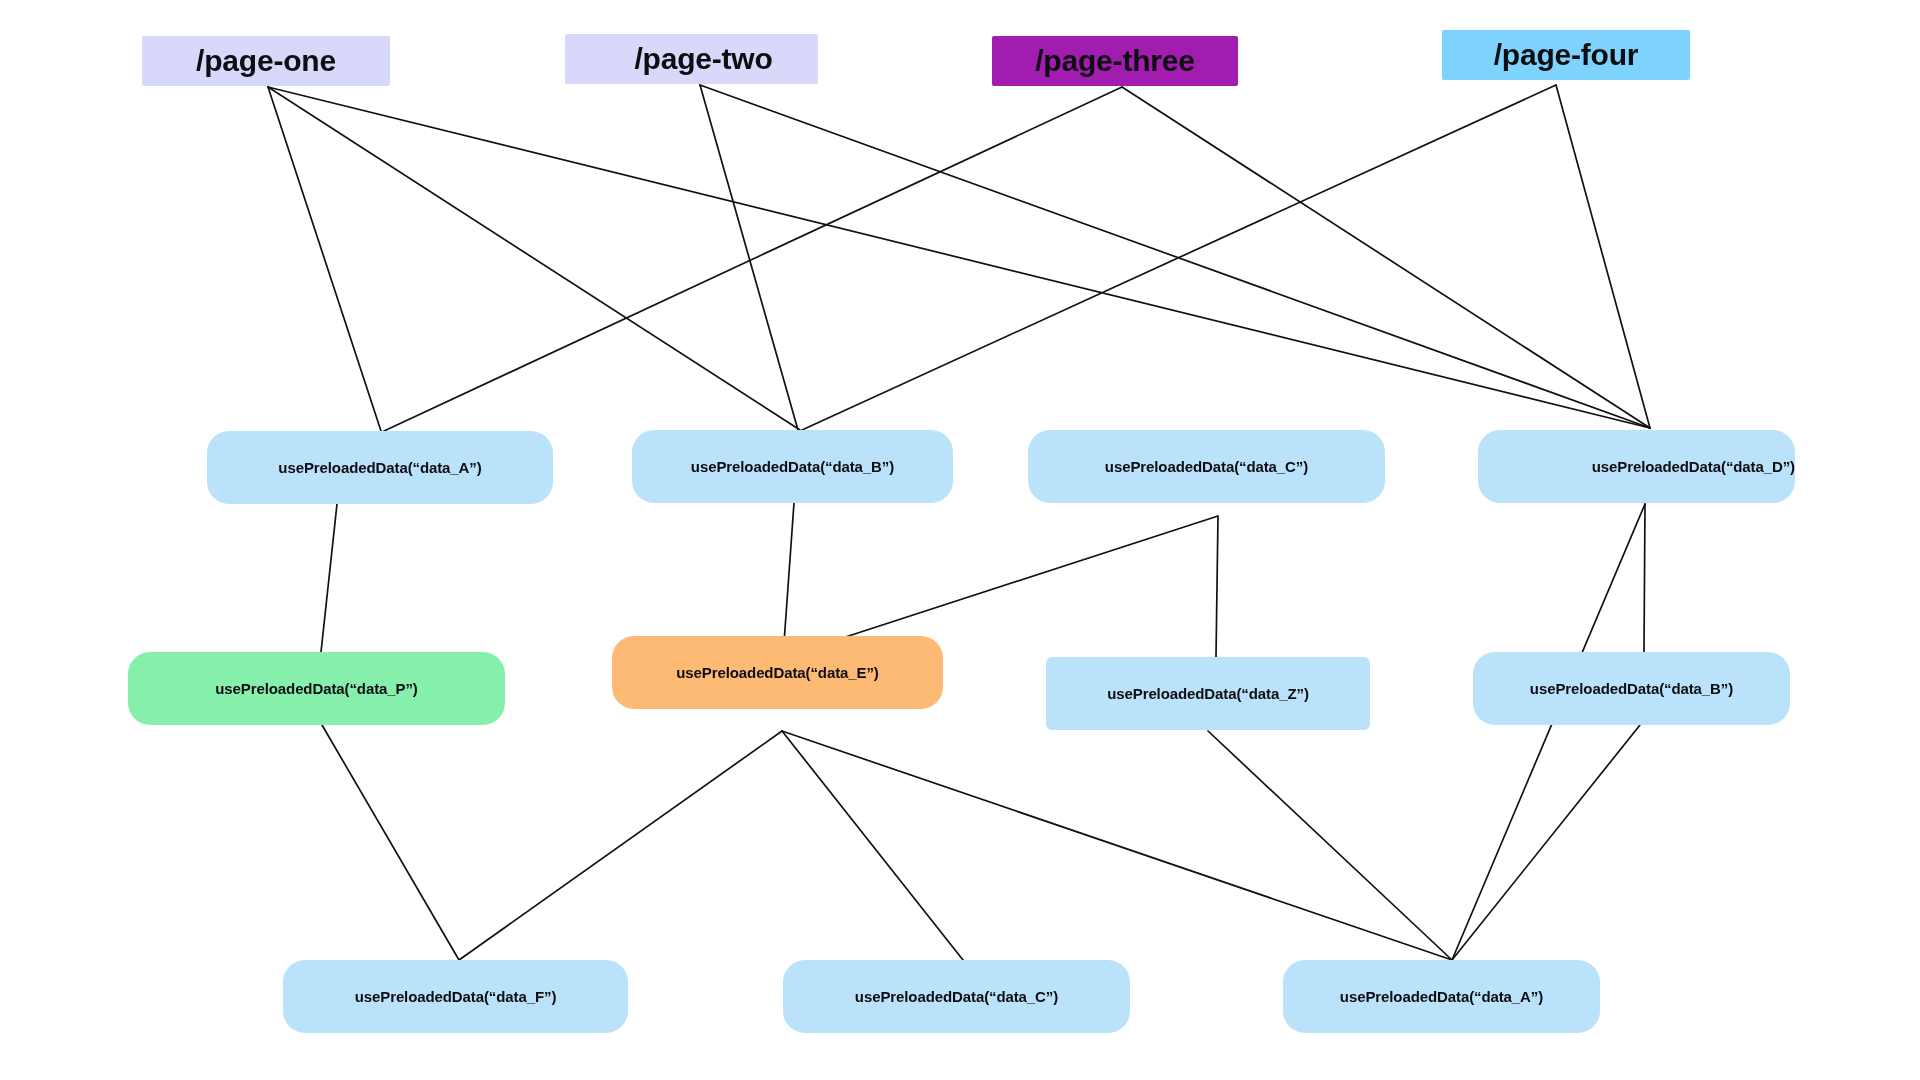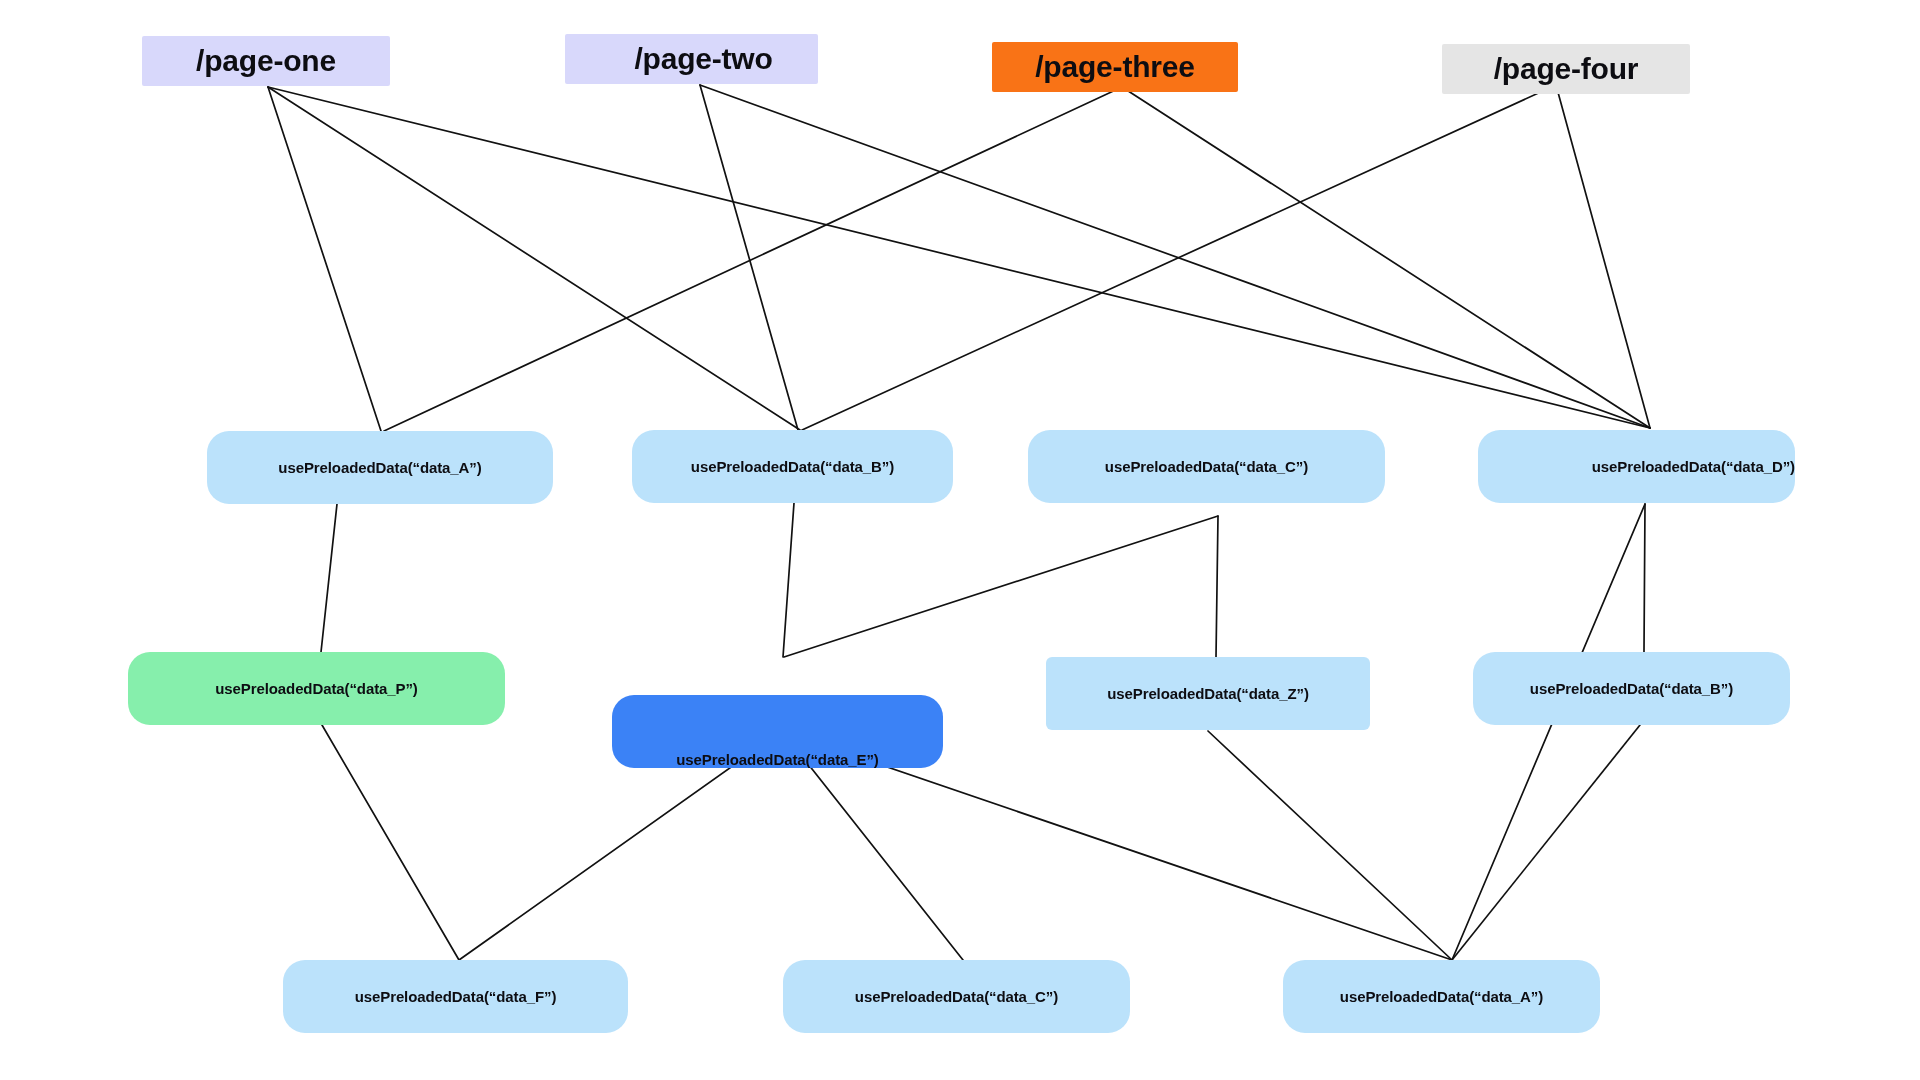--- a/index.html
+++ b/index.html
@@ -88,42 +88,42 @@
       <line class="edge" x1="1640" y1="725" x2="1452" y2="960" stroke="#111111"></line>
     </svg>
 
   <div id="node-layer">
       <div class="node page" style="left: 142px; top: 36px; width: 248px; height: 50px; background: rgb(216, 216, 251);">
         <span>/page-one</span>
       </div>
       <div class="node page" style="left: 565px; top: 34px; width: 253px; height: 50px; background: rgb(216, 216, 251); padding-left: 24px;">
         <span>/page-two</span>
       </div>
-      <div class="node page" style="left: 992px; top: 42px; width: 246px; height: 50px; background: #f97316; text-align: center;">
+      <div class="node page" style="left: 992px; top: 36px; width: 246px; height: 50px; background: #a21caf; text-align: center;">
         <span>/page-three</span>
       </div>
-      <div class="node page" style="left: 1442px; top: 44px; width: 248px; height: 50px; background: #e5e5e5;">
+      <div class="node page" style="left: 1442px; top: 30px; width: 248px; height: 50px; background: #7dd3fc;">
         <span>/page-four</span>
       </div>
       <div class="node hook" style="left: 207px; top: 431px; width: 346px; height: 73px; background: rgb(187, 226, 251);">
         <span>usePreloadedData(“data_A”)</span>
       </div>
       <div class="node hook" style="left: 632px; top: 430px; width: 321px; height: 73px; background: rgb(187, 226, 251);">
         <span>usePreloadedData(“data_B”)</span>
       </div>
       <div class="node hook" style="left: 1028px; top: 430px; width: 357px; height: 73px; background: rgb(187, 226, 251);">
         <span>usePreloadedData(“data_C”)</span>
       </div>
       <div class="node hook" style="left: 1478px; top: 430px; width: 317px; height: 73px; background: rgb(187, 226, 251); justify-content: flex-end;">
         <span>usePreloadedData(“data_D”)</span>
       </div>
       <div class="node hook" style="left: 128px; top: 652px; width: 377px; height: 73px; background: #86efac;">
         <span>usePreloadedData(“data_P”)</span>
       </div>
-      <div class="node hook" style="left: 612px; top: 695px; width: 331px; height: 73px; background: #3b82f6; align-items: flex-end;">
+      <div class="node hook" style="left: 612px; top: 636px; width: 331px; height: 73px; background: #fdba74;">
         <span>usePreloadedData(“data_E”)</span>
       </div>
       <div class="node hook" style="left: 1046px; top: 657px; width: 324px; height: 73px; background: rgb(187, 226, 251); border-radius: 6px;">
         <span>usePreloadedData(“data_Z”)</span>
       </div>
       <div class="node hook" style="left: 1473px; top: 652px; width: 317px; height: 73px; background: rgb(187, 226, 251);">
         <span>usePreloadedData(“data_B”)</span>
       </div>
       <div class="node hook" style="left: 283px; top: 960px; width: 345px; height: 73px; background: rgb(187, 226, 251);">
         <span>usePreloadedData(“data_F”)</span>

